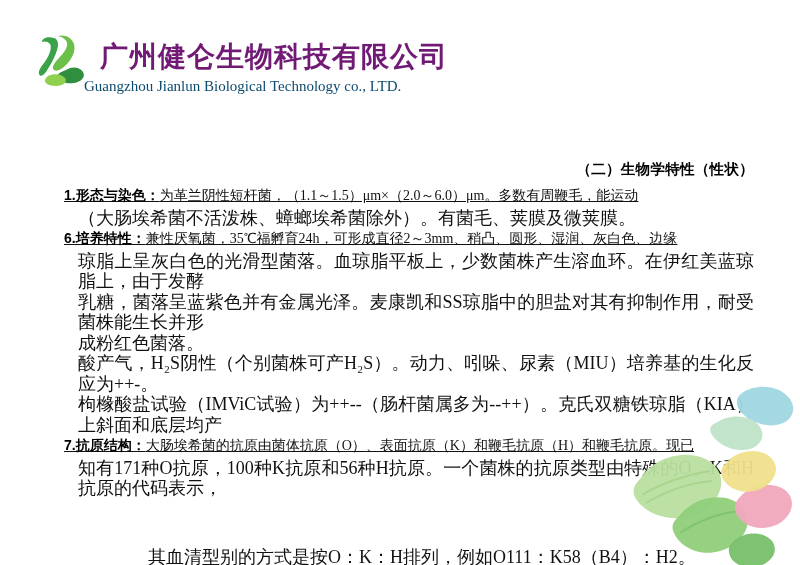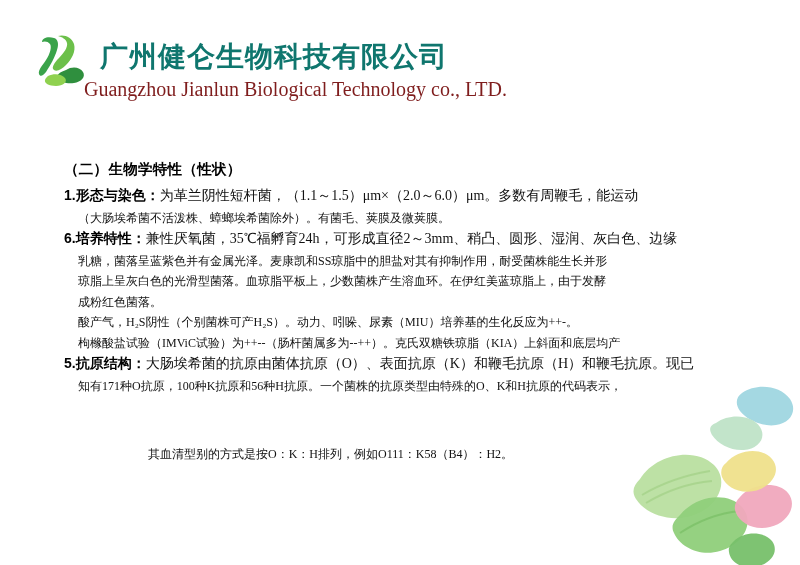--- a/index.html
+++ b/index.html
@@ -30,67 +30,69 @@
     width: 56px;
     height: 56px;
   }
   .company-cn {
     position: absolute;
     left: 100px;
     top: 38px;
     font-family: "Liberation Sans", sans-serif;
     font-weight: bold;
     font-size: 28px;
-    color: #0f766e;
+    color: #701a75;
     letter-spacing: 1px;
     white-space: nowrap;
   }
   .company-en {
     position: absolute;
     left: 84px;
     top: 78px;
     font-family: "Liberation Serif", serif;
-    font-size: 20px;
-    color: #7f1d1d;
+    font-size: 15px;
+    color: #0c4a6e;
     white-space: nowrap;
   }
 
   
   .content {
     position: absolute;
     left: 64px;
     top: 160px;
     width: 690px;
     color: #111111;
   }
   .section-title {
     font-family: "Liberation Sans", sans-serif;
     font-weight: bold;
     font-size: 14.5px;
     color: #000000;
     margin: 0 0 6px 0;
     letter-spacing: 0.3px;
+    text-align: right;
   }
   .para {
     font-size: 14px;
     line-height: 20.5px;
     margin: 0 0 1px 0;
     text-align: justify;
+    text-decoration: underline;
   }
   .para .lead {
     font-family: "Liberation Sans", sans-serif;
     font-weight: bold;
     color: #000000;
   }
   .para .body {
     font-family: "Liberation Serif", serif;
     color: #111111;
   }
   .cont {
-    font-size: 12px;
+    font-size: 18px;
     line-height: 20.5px;
     margin: 0;
     text-align: justify;
     font-family: "Liberation Serif", serif;
   }
   .cont-pad-1 { padding-left: 14px; }
   .cont-pad-2 { padding-left: 84px; margin-top: 48px; }
 
   
   .deco {
@@ -124,32 +126,32 @@
 
   <div class="section-title">（二）生物学特性（性状）</div>
 
   <div>
     <p class="para"><span class="lead">1.形态与染色：</span><span class="body">为革兰阴性短杆菌，（1.1～1.5）μm×（2.0～6.0）μm。多数有周鞭毛，能运动</span></p>
     <p class="cont cont-pad-1">（大肠埃希菌不活泼株、蟑螂埃希菌除外）。有菌毛、荚膜及微荚膜。</p>
   </div>
 
   <div>
     <p class="para"><span class="lead">6.培养特性：</span><span class="body">兼性厌氧菌，35℃福孵育24h，可形成直径2～3mm、稍凸、圆形、湿润、灰白色、边缘</span></p>
+    <p class="cont cont-pad-1">琼脂上呈灰白色的光滑型菌落。血琼脂平板上，少数菌株产生溶血环。在伊红美蓝琼脂上，由于发酵</p>
     <p class="cont cont-pad-1">乳糖，菌落呈蓝紫色并有金属光泽。麦康凯和SS琼脂中的胆盐对其有抑制作用，耐受菌株能生长并形</p>
-    <p class="cont cont-pad-1">琼脂上呈灰白色的光滑型菌落。血琼脂平板上，少数菌株产生溶血环。在伊红美蓝琼脂上，由于发酵</p>
     <p class="cont cont-pad-1">成粉红色菌落。</p>
   </div>
 
   <div>
     <p class="cont cont-pad-1">酸产气，H₂S阴性（个别菌株可产H₂S）。动力、吲哚、尿素（MIU）培养基的生化反应为++-。</p>
     <p class="cont cont-pad-1">枸橼酸盐试验（IMViC试验）为++--（肠杆菌属多为--++）。克氏双糖铁琼脂（KIA）上斜面和底层均产</p>
   </div>
 
   <div>
-    <p class="para"><span class="lead">5.抗原结构：</span><span class="body">大肠埃希菌的抗原由菌体抗原（O）、表面抗原（K）和鞭毛抗原（H）和鞭毛抗原。现已</span></p>
+    <p class="para"><span class="lead">7.抗原结构：</span><span class="body">大肠埃希菌的抗原由菌体抗原（O）、表面抗原（K）和鞭毛抗原（H）和鞭毛抗原。现已</span></p>
     <p class="cont cont-pad-1">知有171种O抗原，100种K抗原和56种H抗原。一个菌株的抗原类型由特殊的O、K和H抗原的代码表示，</p>
     <p class="cont cont-pad-2">其血清型别的方式是按O：K：H排列，例如O111：K58（B4）：H2。</p>
   </div>
 
 </div>
 
 <div class="deco">
   <svg viewBox="0 0 310 190" width="310" height="190" aria-hidden="true">
 
     <path d="M252 18 C266 8, 290 10, 300 24 C308 36, 300 48, 286 50 C274 52, 258 46, 250 36 C245 29, 246 22, 252 18 Z" fill="#9fd6e0" opacity="0.95"></path>

